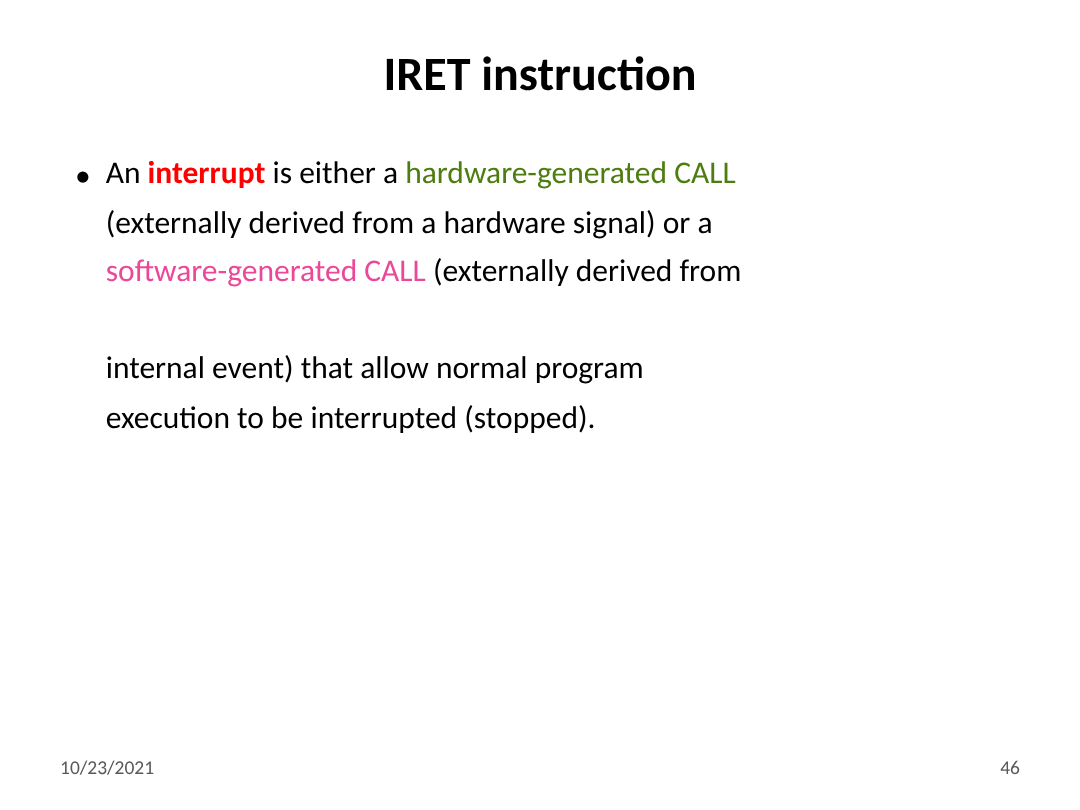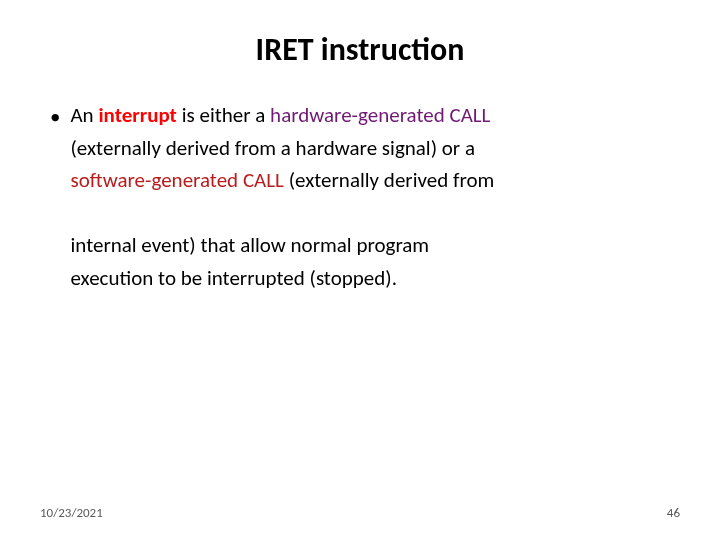--- a/index.html
+++ b/index.html
@@ -61,26 +61,26 @@
       text-align: justify;
     }
 
     .highlight-interrupt {
       color: #ff0000;
       font-weight: bold;
       margin-top: 36px;
     }
 
     .highlight-hw {
-      color: #701a75;
+      color: #4d7c0f;
       text-decoration: none;
     }
 
     .highlight-sw {
-      color: #b91c1c;
+      color: #ec4899;
       text-decoration: none;
     }
 
     .footer {
       display: flex;
       justify-content: space-between;
       align-items: flex-end;
       padding-top: 8px;
       font-size: 13px;
       color: #595959;

